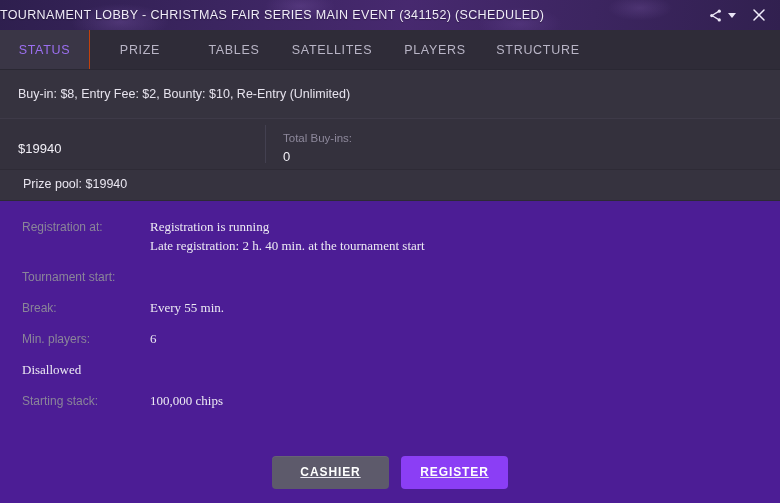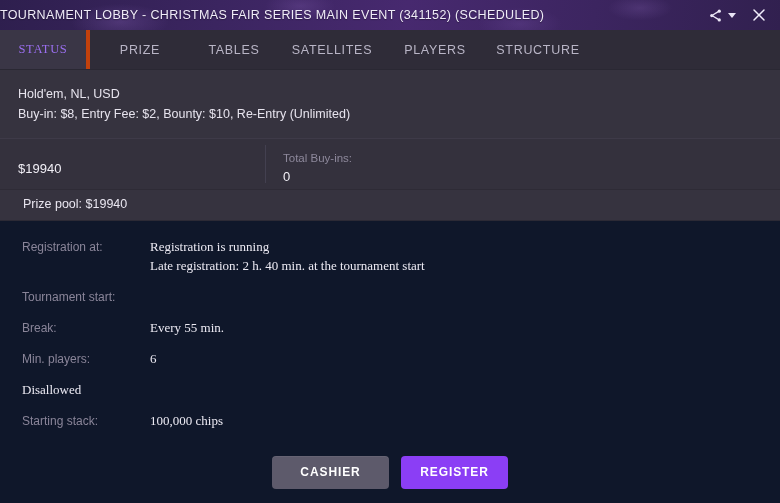--- a/index.html
+++ b/index.html
@@ -96,22 +96,21 @@
     letter-spacing: .7px;
     color: #b9b5c6;
     cursor: pointer;
     white-space: nowrap;
     background: transparent;
     height: 100%;
   }
   .tab.active {
     color: #9b6ff0;
     background: #3a3646;
-    border-right: 4px solid #c2410c;
-    font-family: Liberation Serif, serif;
+    border-right: 1px solid #c2410c;
   }
 
   .tab-status     { width: 90px; }
   .tab-prize      { width: 100px; }
   .tab-tables     { width: 88px; }
   .tab-satellites { width: 108px; }
   .tab-players    { width: 98px; }
   .tab-structure  { width: 108px; }
 
   
@@ -172,21 +171,21 @@
     align-items: center;
     padding-left: 23px;
     background: #36333f;
     font-size: 12.5px;
     color: #e9e6f0;
   }
 
   
   .details {
     flex: 1 1 auto;
-    background: #0f172a;
+    background: #4c1d95;
     border-top: 1px solid #2c2a35;
     padding: 16px 0 0 22px;
     margin-top: 2px;
   }
 
   .drow {
     display: flex;
     align-items: flex-start;
     margin-bottom: 12px;
   }
@@ -215,20 +214,21 @@
     position: absolute;
     left: 0;
     bottom: 0;
     width: 780px;
     height: 62px;
     display: flex;
     align-items: center;
     justify-content: center;
     gap: 12px;
     background: transparent;
+    text-decoration: underline;
   }
 
   .btn {
     height: 33px;
     border: none;
     border-radius: 4px;
     font-family: "Liberation Sans", sans-serif;
     font-size: 12px;
     font-weight: bold;
     letter-spacing: .9px;
@@ -284,21 +284,20 @@
   <div class="tabbar">
     <div class="tab tab-status active">STATUS</div>
     <div class="tab tab-prize">PRIZE</div>
     <div class="tab tab-tables">TABLES</div>
     <div class="tab tab-satellites">SATELLITES</div>
     <div class="tab tab-players">PLAYERS</div>
     <div class="tab tab-structure">STRUCTURE</div>
   </div>
 
   <div class="gameinfo">
-    <div class="gameinfo-line">Hold'em, NL, USD</div>
     <div class="gameinfo-line">Buy-in: $8, Entry Fee: $2, Bounty: $10, Re-Entry (Unlimited)</div>
   </div>
 
   <div class="stats">
     <div class="stat stat-2">
       <div class="stat-value">$19940</div>
     </div>
     <div class="stat stat-3">
       <div class="stat-label">Total Buy-ins:</div>
       <div class="stat-value">0</div>

